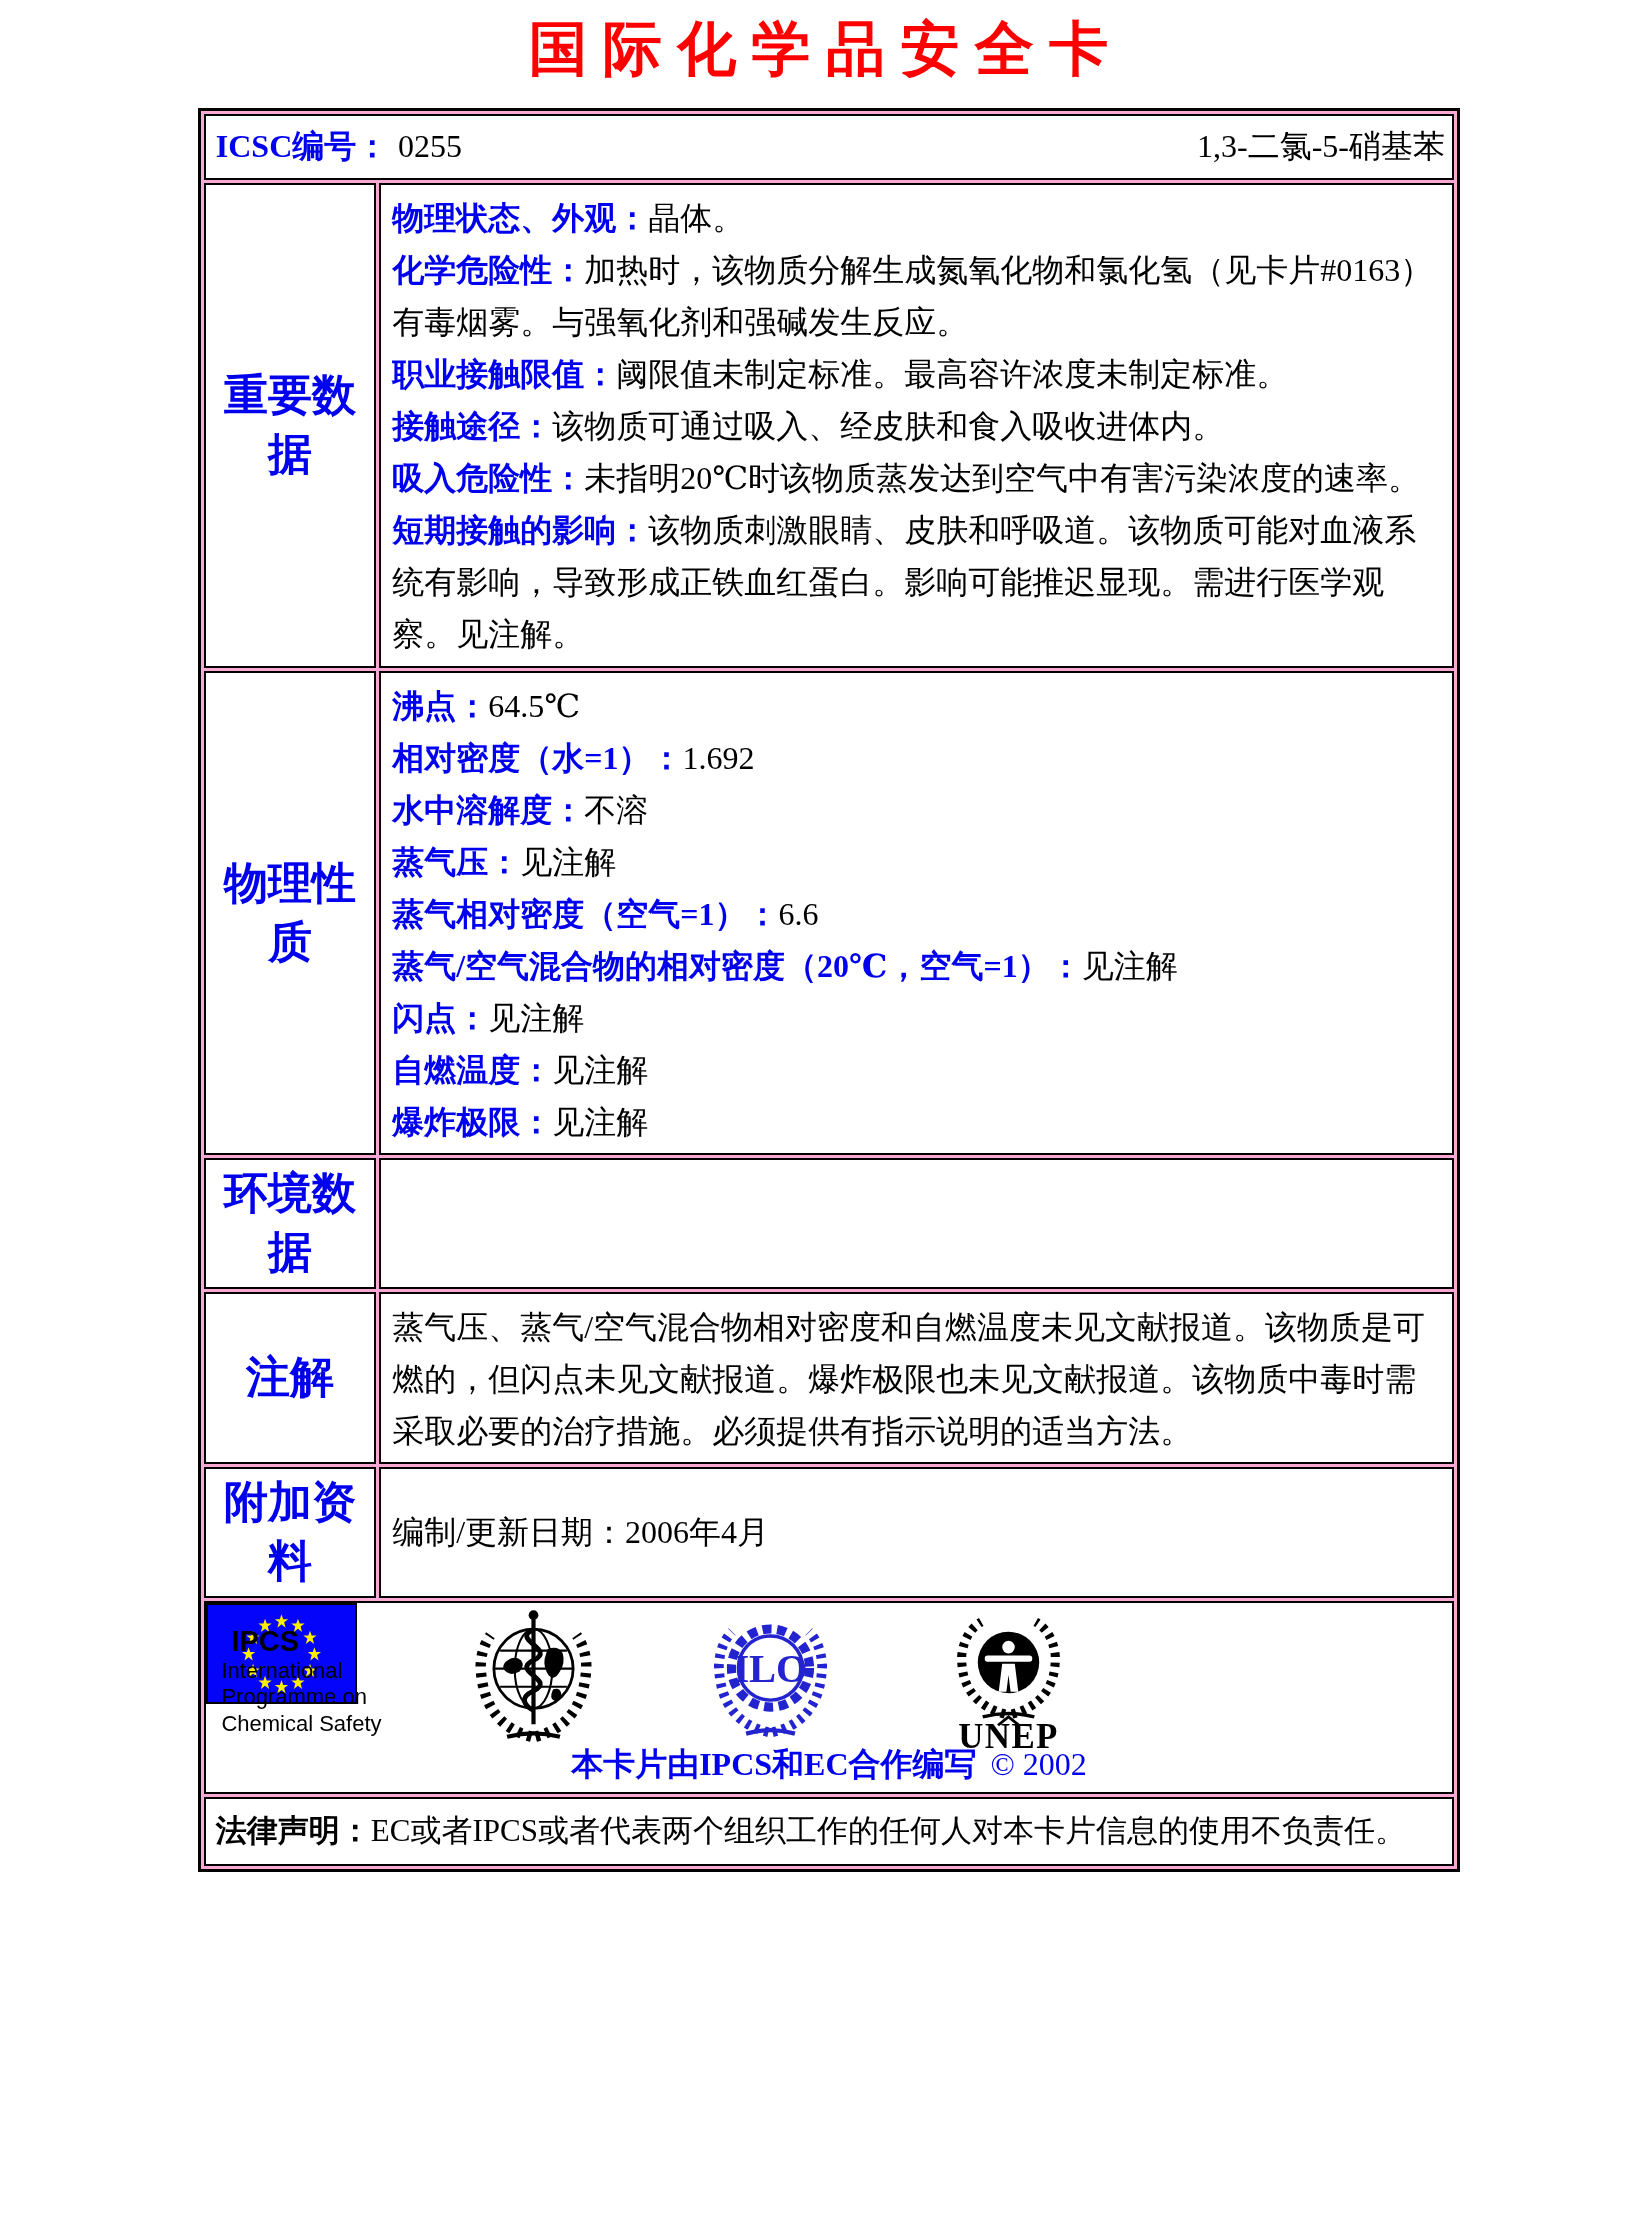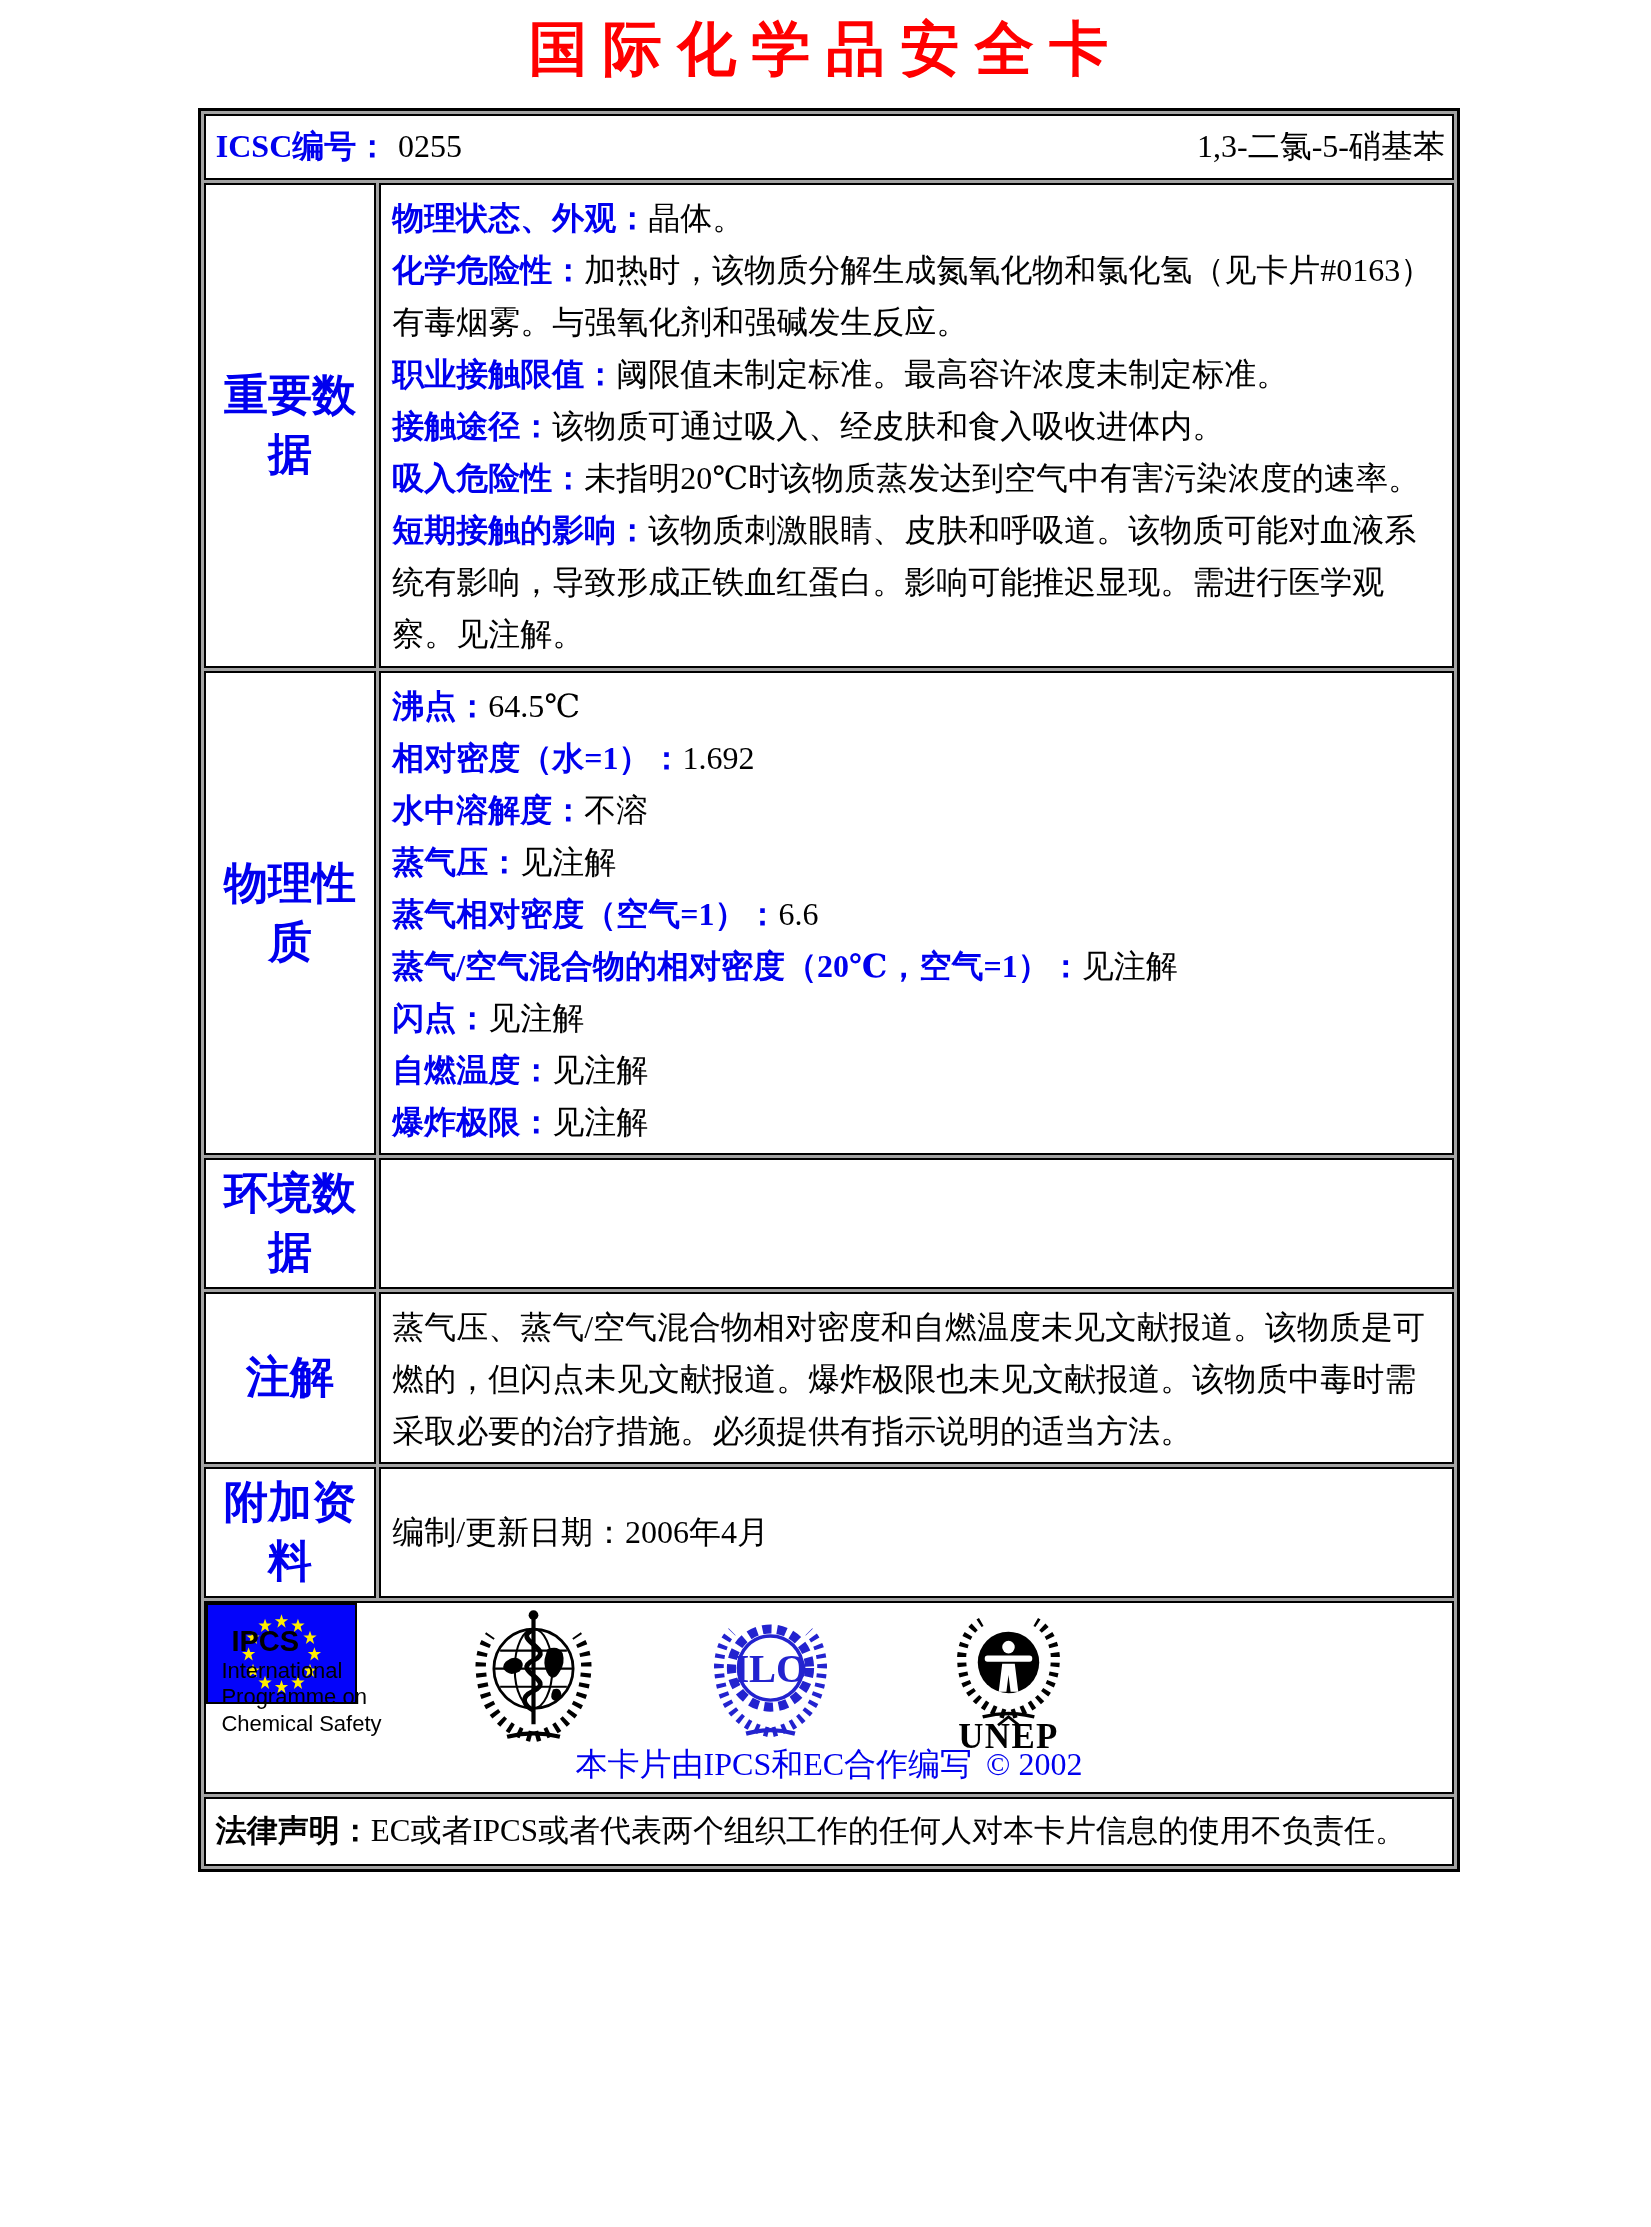--- a/index.html
+++ b/index.html
@@ -13,21 +13,21 @@
     margin-top:12.6px; width:1652px; text-align:center;
     color:#ff0000; font-weight:bold; font-size:59px; letter-spacing:15.4px;
     line-height:73px; white-space:nowrap;
   }
   table.card {
     margin:22.4px 0 0 198px;
     width:1262px;
     border-collapse:separate;
     border-spacing:3.5px;
     border:3.5px solid #000;
-    background:#a3a3a3;
+    background:#f9a8d4;
     table-layout:fixed;
   }
   td { border:2.1px solid #000; padding:0; vertical-align:top; background:#fff; }
   col.label-col { width:172px; }
 
   
   .header-inner {
     display:flex; justify-content:space-between; align-items:center;
     height:62px; padding:0 7px 0 9.8px; font-size:32px; white-space:nowrap;
   }
@@ -61,21 +61,21 @@
   .logo { position:absolute; }
   .who-logo  { left:258px; top:4.2px; }
   .ilo-logo  { left:501px; top:9.8px; }
   .unep-logo { left:743px; top:5.6px; }
   .eu-flag   { left:991px; top:18px; width:151px; height:101px;
                background:#0404fa; border:2.1px solid #000; }
   .logos-caption {
     position:absolute; left:0; right:0; bottom:4.2px; text-align:center;
     color:#0000ee; font-size:32px; white-space:nowrap;
   }
-  .caption-main { font-weight:normal; }
+  .caption-main { font-weight:bold; }
   .caption-copy { font-weight:normal; margin-left:14px;text-align:right; }
 
   
   .legal-cell { height:69px; vertical-align:middle; padding:0 9.8px; font-size:31px; white-space:nowrap; }
   .legal-label { font-weight:bold; }
 </style>
 </head>
 <body>
 
 <div class="page-title">国际化学品安全卡</div>

